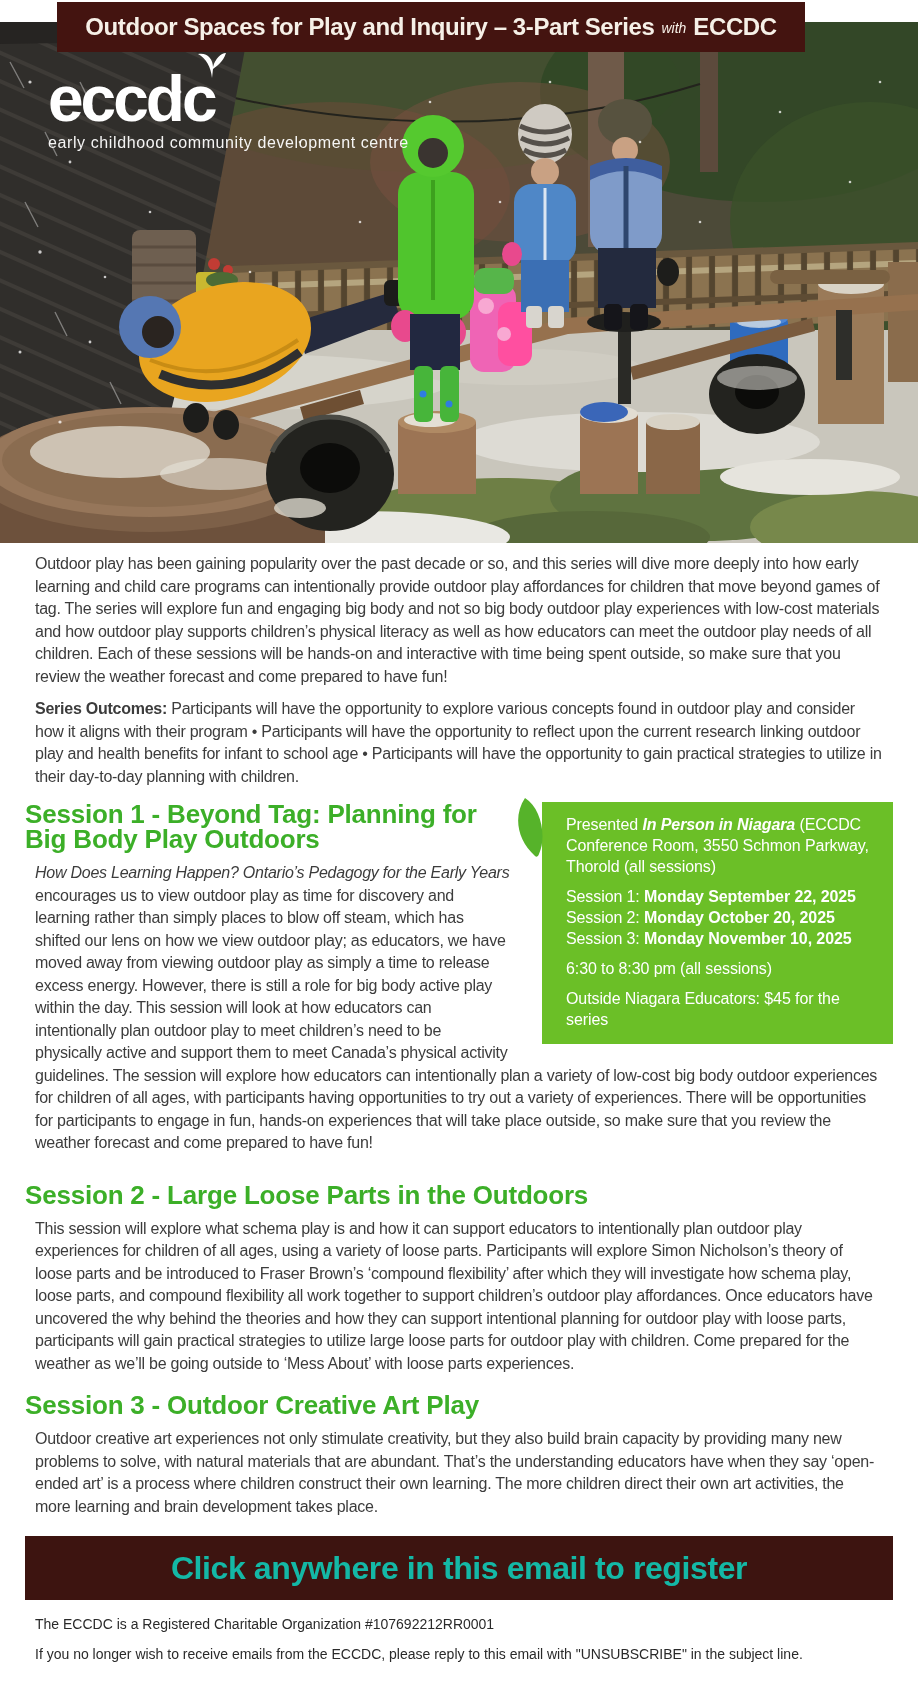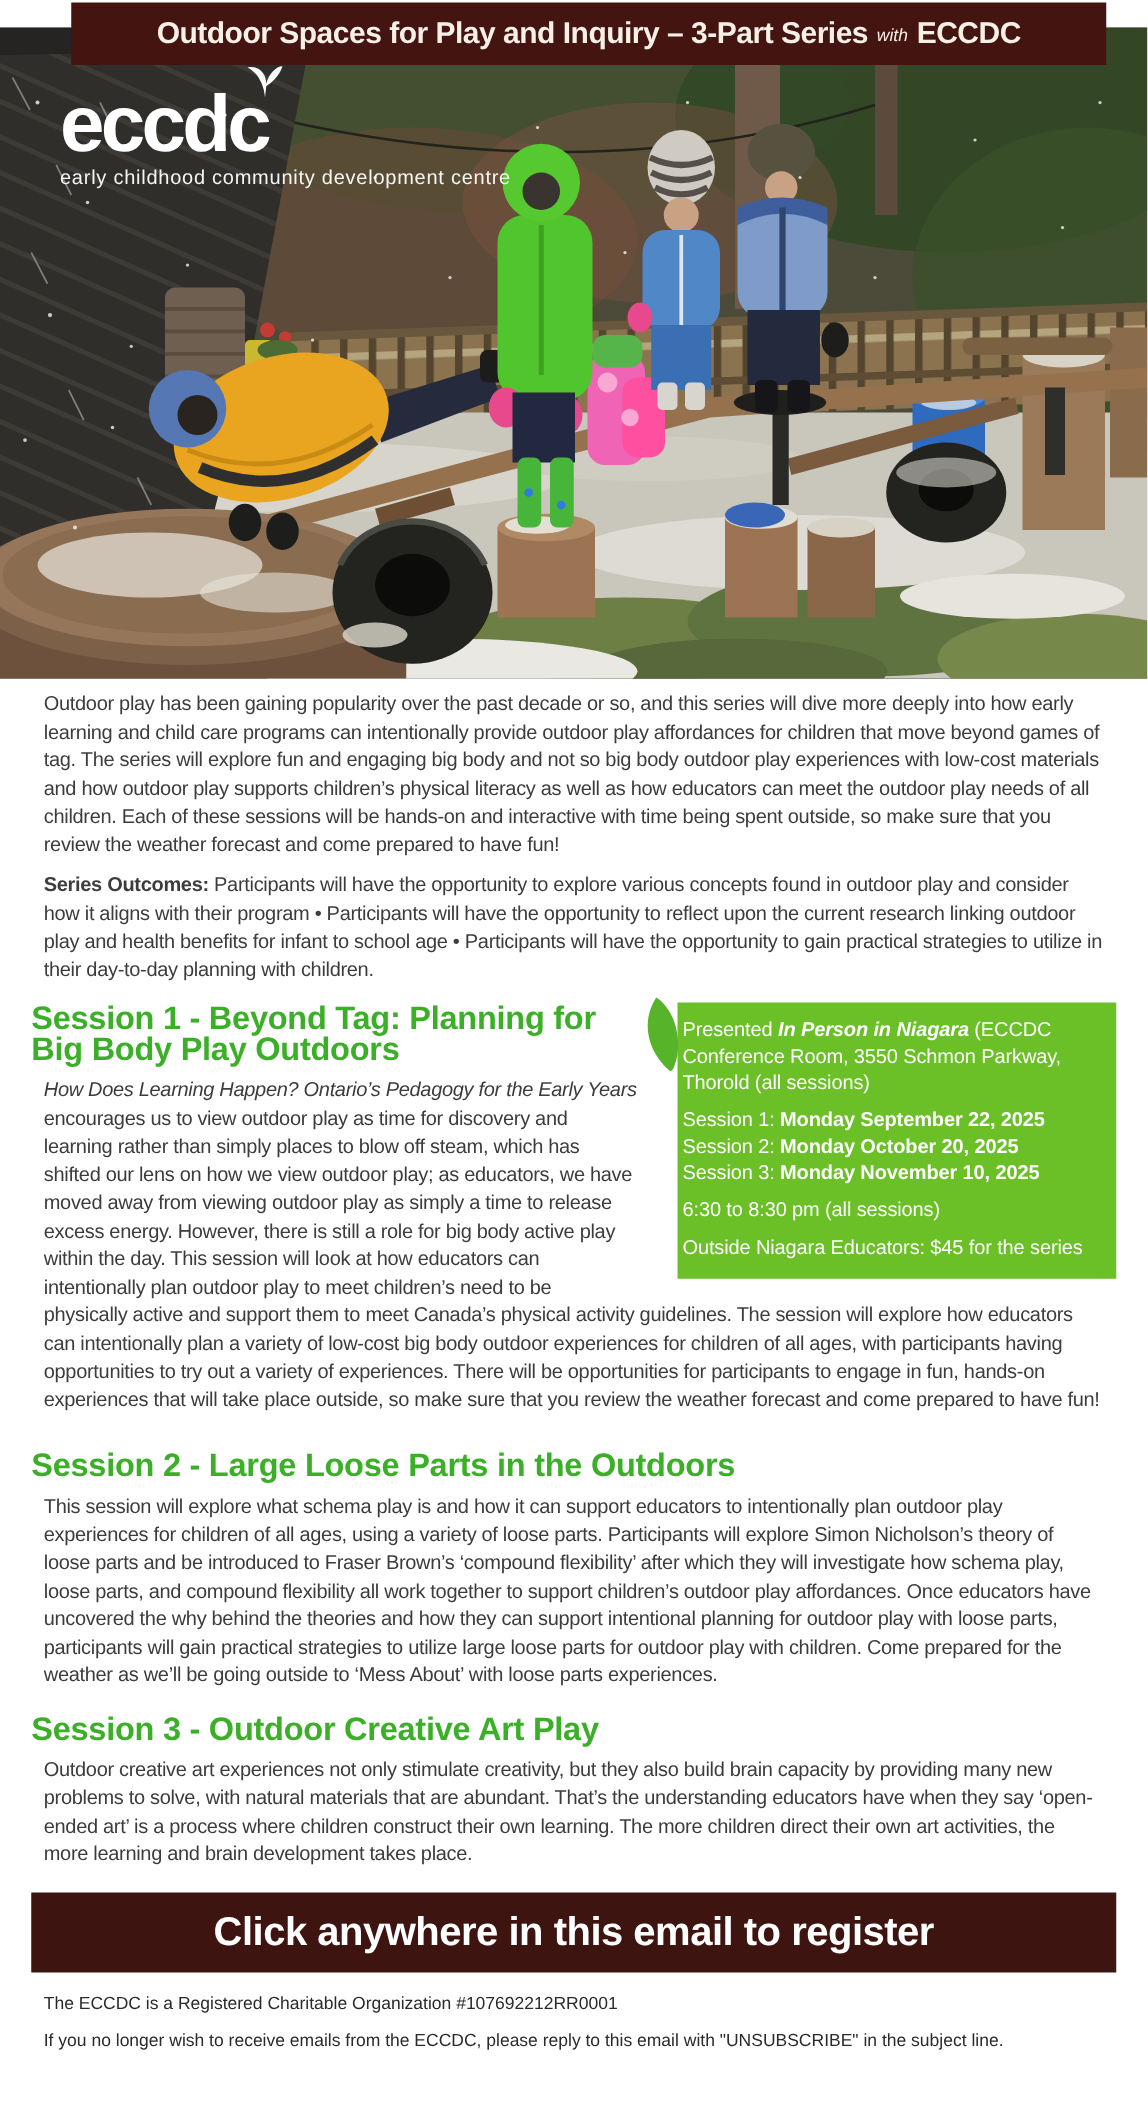--- a/index.html
+++ b/index.html
@@ -1,19 +1,19 @@
 <!DOCTYPE html>
 <html><head>
 <meta charset="utf-8">
 <style>
   html,body{margin:0;padding:0;background:#ffffff;}
   .page{position:relative;width:918px;height:1683px;background:#ffffff;overflow:hidden;
         font-family:"Liberation Sans",sans-serif;color:#3c3c3c;}
   
-  .title-bar{position:absolute;top:2px;left:57px;width:828px;height:50px;background:#441410;
+  .title-bar{position:absolute;top:2px;left:57px;width:748px;height:50px;background:#441410;
              display:flex;align-items:center;justify-content:center;z-index:5;}
   .title-bar .t-main{color:#f6f0e7;font-size:24px;font-weight:bold;letter-spacing:-0.4px;}
   .title-bar .t-with{color:#f6f0e7;font-size:14px;font-style:italic;margin:0 7px;position:relative;top:1px;}
   .title-bar .t-org{color:#f6f0e7;font-size:24px;font-weight:bold;letter-spacing:-0.4px;}
   
   .photo{position:relative;margin-top:22px;width:918px;height:521px;overflow:hidden;background:#4c4a38;}
   .photo svg{display:block;}
   .logo{position:absolute;left:48px;top:48px;z-index:4;color:#ffffff;}
   .logo .logo-word{font-size:64px;font-weight:bold;letter-spacing:-3px;line-height:58px;}
   .logo .logo-tag{font-size:16px;letter-spacing:0.6px;margin-top:6px;opacity:.95;}
@@ -23,29 +23,29 @@
   p.body{font-size:16px;line-height:22.5px;letter-spacing:-0.25px;margin:10px;color:#3c3c3c;}
   .intro{margin-top:31px;}
   .outcomes{margin-top:22px;}
   .sec{margin-top:14px;overflow:visible;}
   .sec h3{color:#3caf28;font-size:26px;line-height:25px;font-weight:bold;margin:0 0 6px 0;letter-spacing:-0.2px;}
   .sec2{margin-top:18px;}
   
   .box-wrap{float:right;width:351px;margin-left:32px;margin-bottom:10px;position:relative;margin-top:0;}
   .leaf{position:absolute;left:-31px;top:-6px;}
   .green-box{box-sizing:border-box;width:351px;background:#6bbf27;color:#ffffff;
-             padding:12px 16px 14px 4px;font-size:16px;line-height:21px;letter-spacing:-0.1px;}
+             padding:12px 16px 14px 24px;font-size:16px;line-height:21px;letter-spacing:-0.1px;}
   .green-box p{margin:0 0 9px 0;}
   .green-box p:last-child{margin-bottom:0;}
   .green-box .gb-row{display:block;}
   .green-box strong{font-weight:bold;}
   .green-box em{font-style:italic;font-weight:bold;}
   
   .register{margin:18px 25px 0 25px;height:64px;background:#3d1410;display:flex;align-items:center;justify-content:center;}
-  .register span{color:#ffffff;font-size:32px;font-weight:bold;letter-spacing:-0.4px;text-align:right;}
+  .register span{color:#14b8a6;font-size:32px;font-weight:bold;letter-spacing:-0.4px;text-align:right;}
   
   .footer{padding:16px 35px 0 35px;}
   .footer p{margin:0 0 14px 0;font-size:14px;color:#2a2a2a;letter-spacing:0;}
   .clearfix::after{content:"";display:block;clear:both;}
 </style>
 </head>
 <body>
 
 <div class="page">
 

